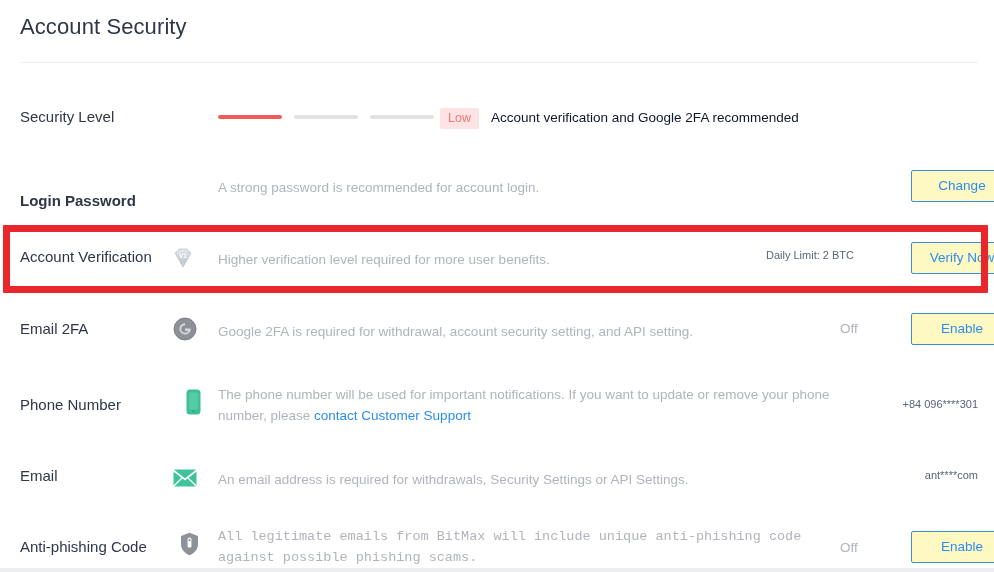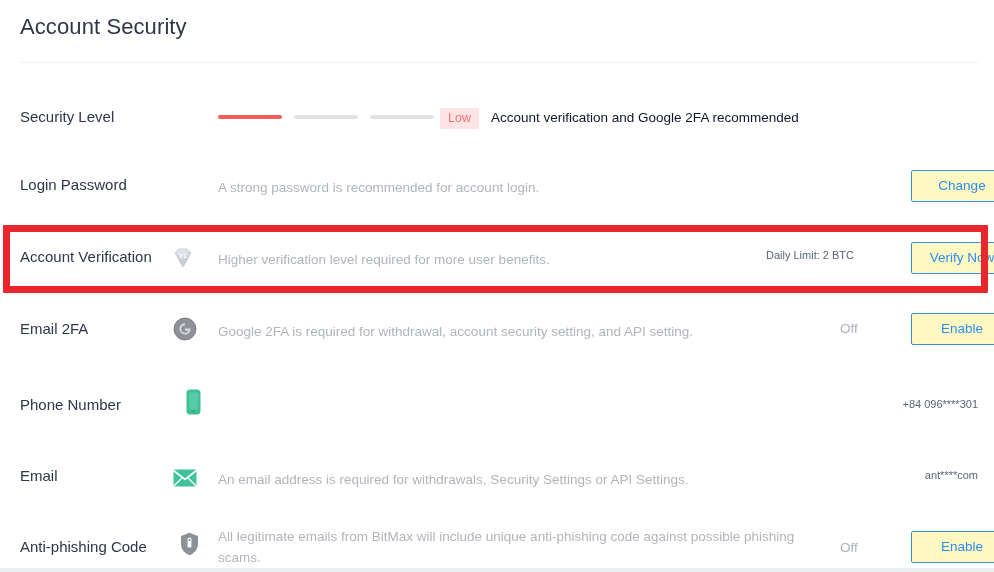--- a/index.html
+++ b/index.html
@@ -184,21 +184,21 @@
 
   <div class="row-label" style="top:108px;">Security Level</div>
   <div class="sec-bars">
     <div class="sec-bar filled"></div>
     <div class="sec-bar"></div>
     <div class="sec-bar"></div>
   </div>
   <div class="sec-badge">Low</div>
   <div class="sec-note">Account verification and Google 2FA recommended</div>
 
-  <div class="row-label" style="top:176px;">Login Password</div>
+  <div class="row-label" style="top:192px;font-weight:bold;">Login Password</div>
   <div class="row-desc" style="top:177px;">A strong password is recommended for account login.</div>
   <button class="btn" style="left:877px; top:170px;">Change</button>
 
   <div class="row-label" style="top:248px;">Account Verification</div>
   <div class="row-icon gem-icon" style="left:170px; top:245px;">
     <svg width="24" height="24" viewBox="0 0 24 24">
       <defs>
         <linearGradient id="gemg" x1="0" y1="0" x2="0" y2="1">
           <stop offset="0" stop-color="#e6e9ee"></stop>
           <stop offset="1" stop-color="#b3bac4"></stop>
@@ -229,20 +229,21 @@
   <button class="btn" style="left:877px; top:313px;">Enable</button>
 
   <div class="row-label" style="top:396px;">Phone Number</div>
   <div class="row-icon phone-icon" style="left:180px; top:389px;">
     <svg width="15" height="26" viewBox="0 0 15 26">
       <rect x="0.5" y="0.5" width="14" height="25" rx="3.5" fill="#3fbf96"></rect>
       <rect x="3" y="3.5" width="9" height="17" rx="1" fill="#56cba6"></rect>
       <circle cx="7.5" cy="22.4" r="1.2" fill="#2aa881"></circle>
     </svg>
   </div>
+  <div class="row-desc" style="top:384px; width:648px;"><span>The phone number will be used for important notifications. If you want to update or remove your phone number, please </span><span class="link">contact Customer Support</span></div>
   <div class="row-value" style="right:16px; top:398px;">+84 096****301</div>
 
   <div class="row-label" style="top:467px;">Email</div>
   <div class="row-icon mail-icon" style="left:172px; top:465px;">
     <svg width="24" height="18" viewBox="0 0 24 18">
       <rect x="0.5" y="0.5" width="23" height="17" rx="1.5" fill="#3fc39a"></rect>
       <path d="M0.5 1.5 L12 10.5 L23.5 1.5" fill="none" stroke="#ffffff" stroke-width="1.6"></path>
       <path d="M0.8 17 L9 9 M23.2 17 L15 9" fill="none" stroke="#ffffff" stroke-width="1.3"></path>
     </svg>
   </div>
@@ -251,18 +252,18 @@
 
   <div class="row-label" style="top:538px;">Anti-phishing Code</div>
   <div class="row-icon shield-icon" style="left:176px; top:531px;">
     <svg width="19" height="24" viewBox="0 0 19 24">
       <path d="M9.5 0.8 L18 4 V12 C18 17.6 14.2 21.3 9.5 23.2
                C4.8 21.3 1 17.6 1 12 V4 Z" fill="#8e9197"></path>
       <rect x="7.6" y="9" width="3.8" height="6.4" rx="1.2" fill="#ffffff"></rect>
       <path d="M8 9.2 V7.6 a1.5 1.5 0 0 1 3 0 V9.2" fill="none" stroke="#ffffff" stroke-width="1.1"></path>
     </svg>
   </div>
-  <div class="row-desc" style="top:526px; width:600px;">All legitimate emails from BitMax will include unique anti-phishing code against possible phishing scams.</div>
+  <div class="row-desc" style="top:526px; width:600px;font-family:Liberation Mono, monospace;">All legitimate emails from BitMax will include unique anti-phishing code against possible phishing scams.</div>
   <div class="row-status" style="left:840px; top:540px;">Off</div>
   <button class="btn" style="left:877px; top:531px;">Enable</button>
 
   <div class="bottom-strip"></div>
 </div>
 
 </body></html>

